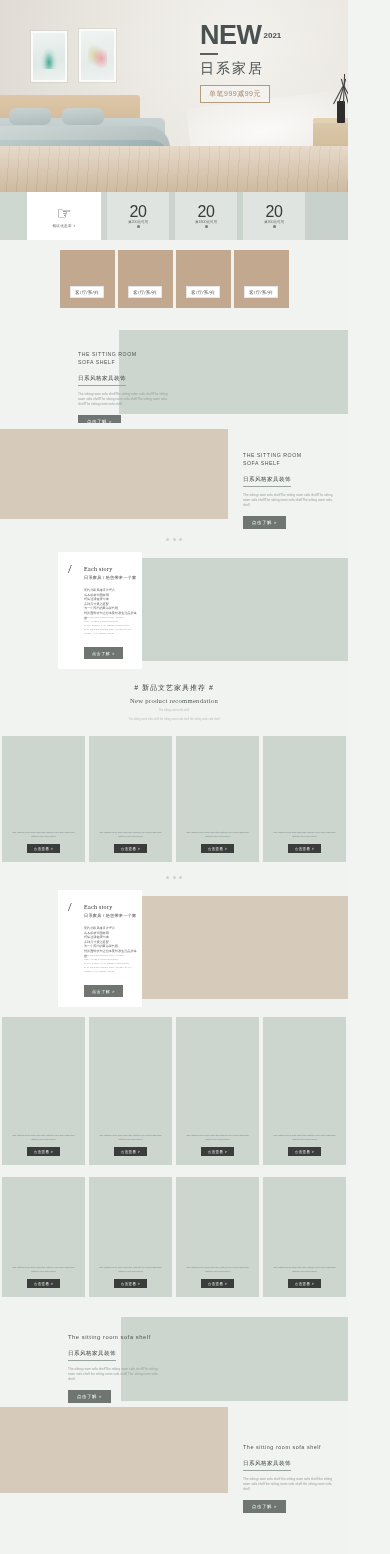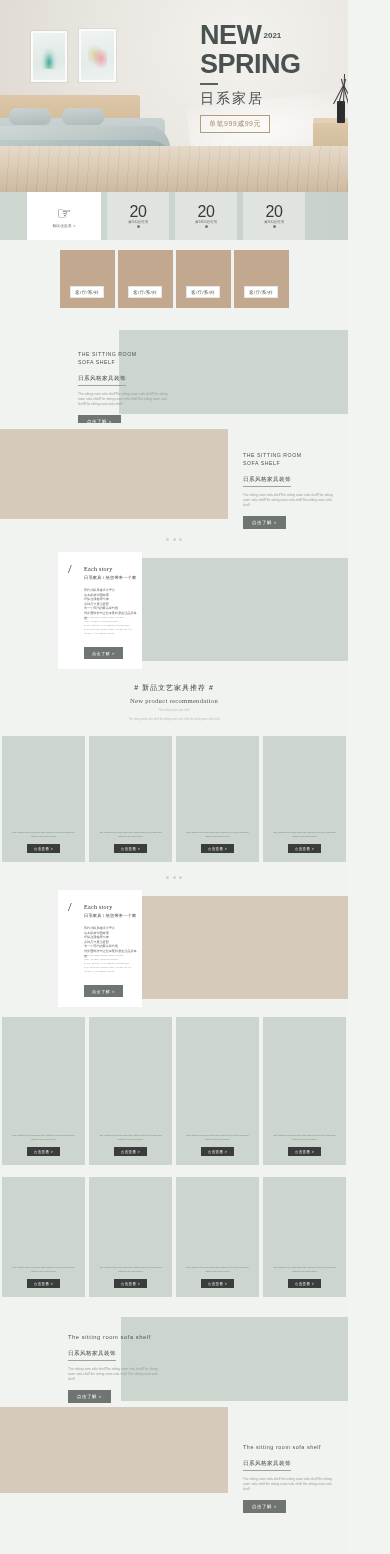--- a/index.html
+++ b/index.html
@@ -186,21 +186,20 @@
       <i style="left:12px;top:6px;height:26px;transform:rotate(16deg);"></i>
       <i style="left:22px;top:6px;height:26px;transform:rotate(-16deg);"></i>
       <i style="left:7px;top:12px;height:20px;transform:rotate(28deg);"></i>
       <i style="left:27px;top:12px;height:20px;transform:rotate(-28deg);"></i>
     </div>
 
     <div class="floor"></div>
 
     <div class="hero-txt">
       <span class="hero-new">NEW</span><span class="hero-year">2021</span>
-      <div class="hero-spring">SPRING</div>
       <div class="hero-rule"></div>
       <div class="hero-cn">日系家居</div>
       <div class="hero-badge">单笔999减99元</div>
     </div>
   </div>
 
   <div class="coupon-bar">
     <div class="coupon-get">
       <div class="hand-icon">☞</div>
       <div class="coupon-get-label">领取优惠券 &gt;</div>

